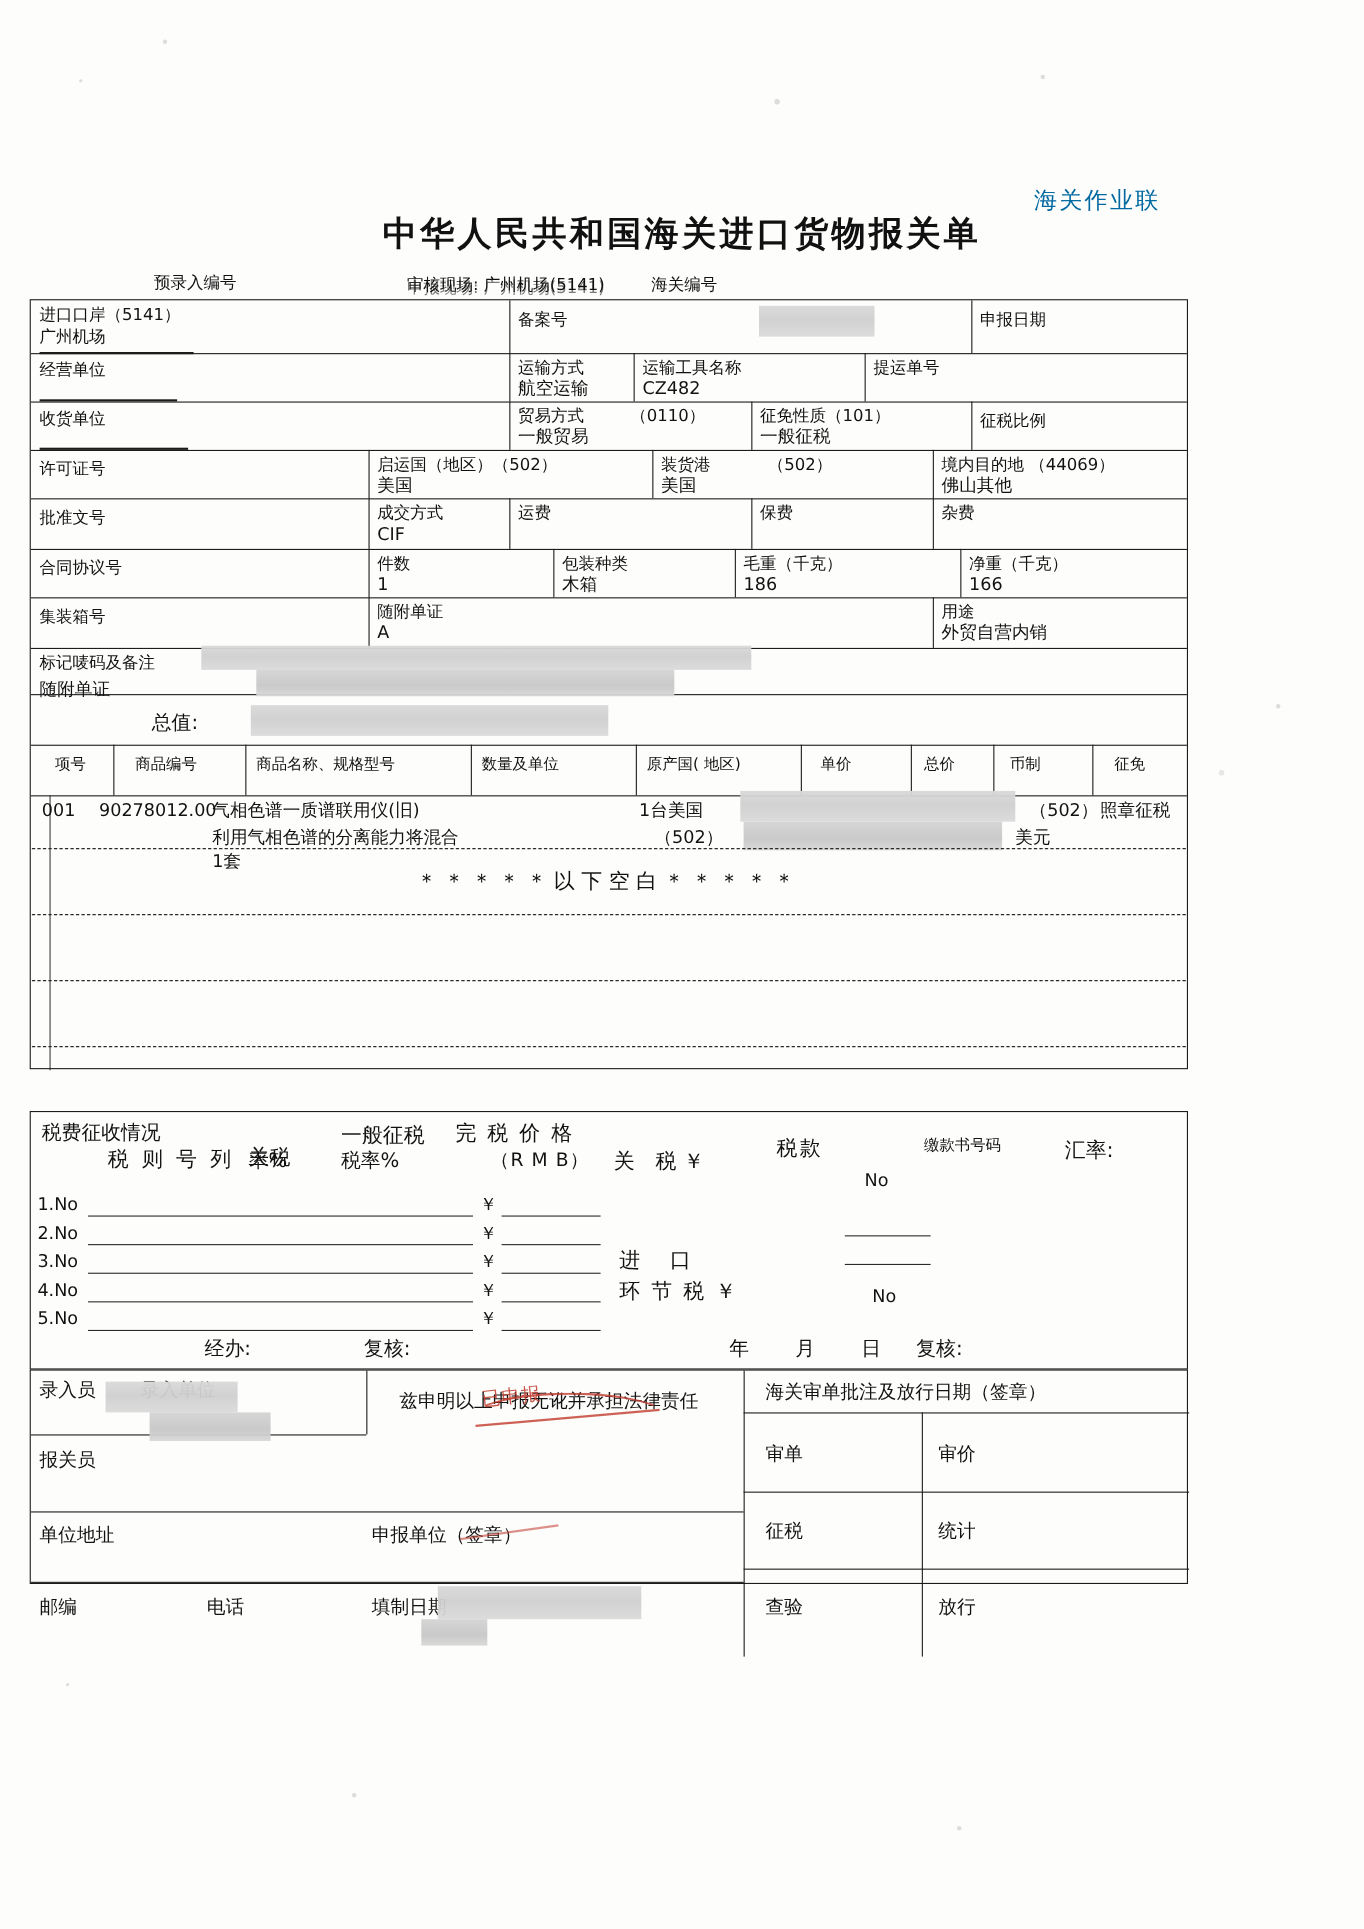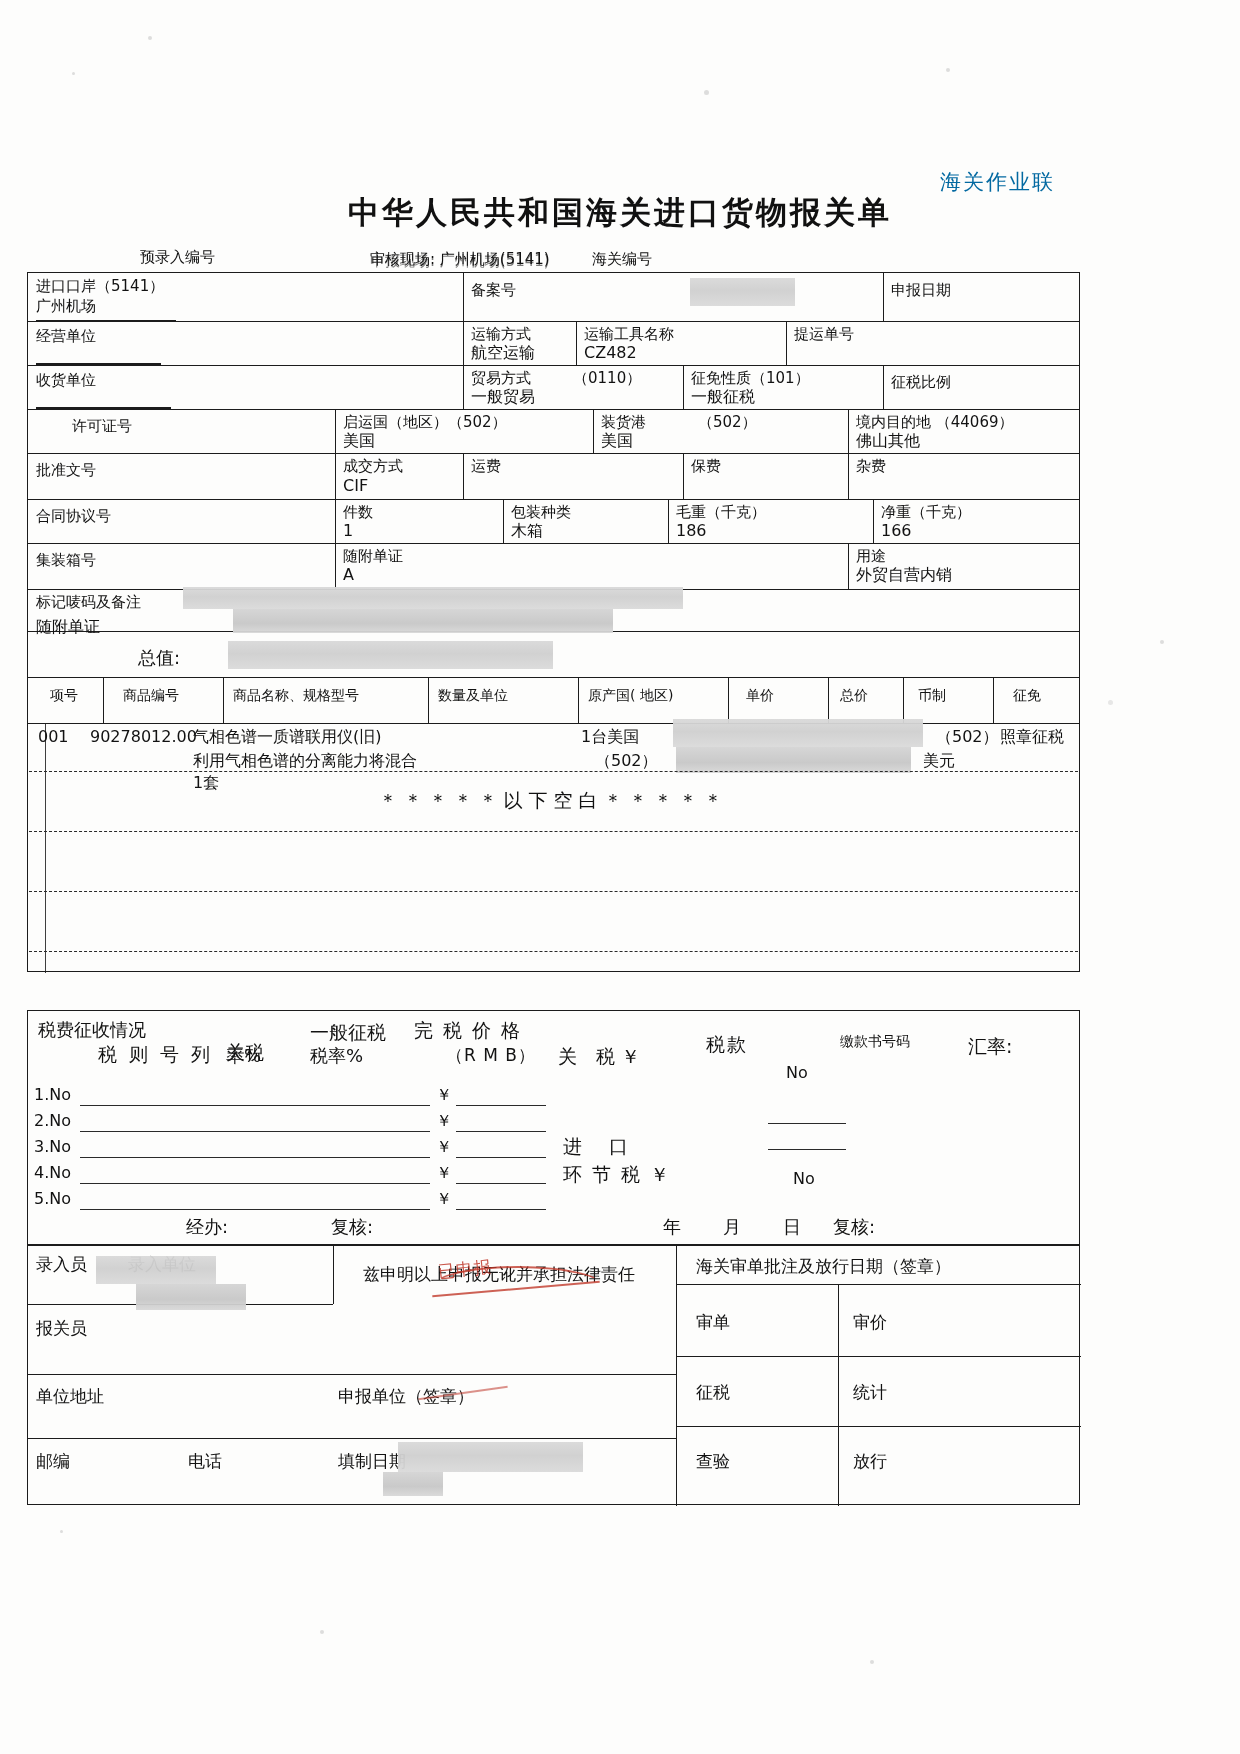--- a/index.html
+++ b/index.html
@@ -140,21 +140,21 @@
     position: absolute;
     border-bottom: 1.2px solid #2a2a2a;
   }
 
   
   .frame3 {
     position: absolute;
     left: 27px;
     top: 1245px;
     width: 1053px;
-    height: 260px;
+    height: 195px;
     border: 1.6px solid #1c1c1c;
     box-sizing: border-box;
   }
 
   .stamp {
     position: absolute;
     color: #c0392b;
     font-size: 17px;
     transform: rotate(-6deg);
     opacity: .85;
@@ -278,21 +278,21 @@
 
     <div class="cell lbl" style="left:8px;top:98px;">收货单位</div>
     <div class="ln hln" style="left:8px;top:134px;width:135px;height:1.6px;"></div>
     <div class="cell lbl" style="left:443px;top:96px;">贸易方式</div>
     <div class="cell valsm" style="left:545px;top:96px;">（0110）</div>
     <div class="cell val" style="left:443px;top:114px;">一般贸易</div>
     <div class="cell lbl" style="left:663px;top:96px;">征免性质（101）</div>
     <div class="cell val" style="left:663px;top:114px;">一般征税</div>
     <div class="cell lbl" style="left:863px;top:100px;">征税比例</div>
 
-    <div class="cell lbl" style="left:8px;top:144px;margin-left:36px;">许可证号</div>
+    <div class="cell lbl" style="left:8px;top:144px;">许可证号</div>
     <div class="cell lbl" style="left:315px;top:140px;">启运国（地区）（502）</div>
     <div class="cell val" style="left:315px;top:158px;">美国</div>
     <div class="cell lbl" style="left:573px;top:140px;">装货港</div>
     <div class="cell lbl" style="left:670px;top:140px;">（502）</div>
     <div class="cell val" style="left:573px;top:158px;">美国</div>
     <div class="cell lbl" style="left:828px;top:140px;">境内目的地  （44069）</div>
     <div class="cell val" style="left:828px;top:158px;">佛山其他</div>
 
     <div class="cell lbl" style="left:8px;top:188px;">批准文号</div>
     <div class="cell lbl" style="left:315px;top:184px;">成交方式</div>

